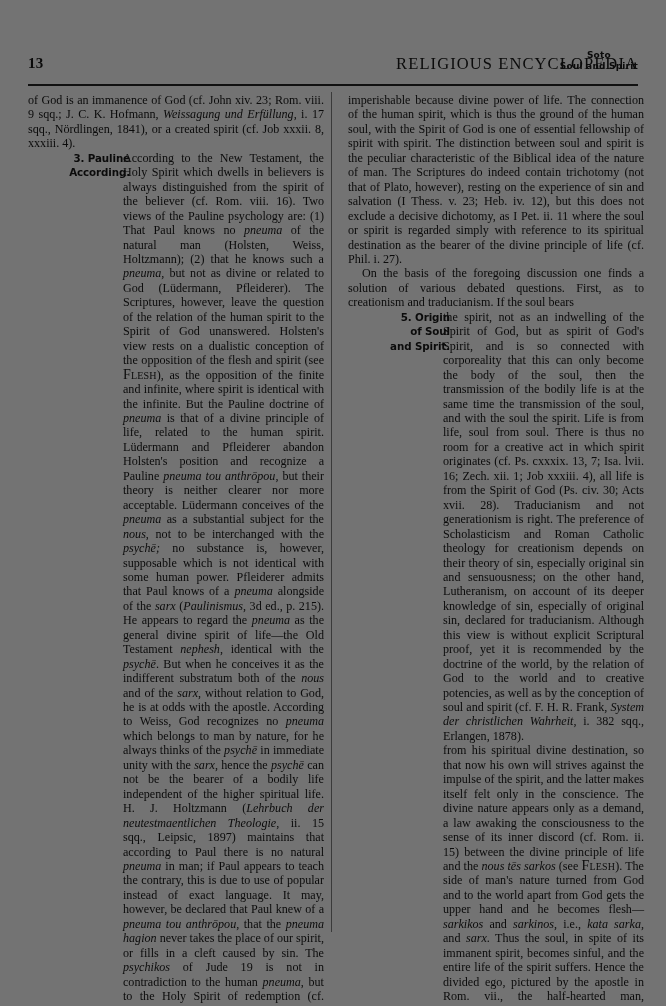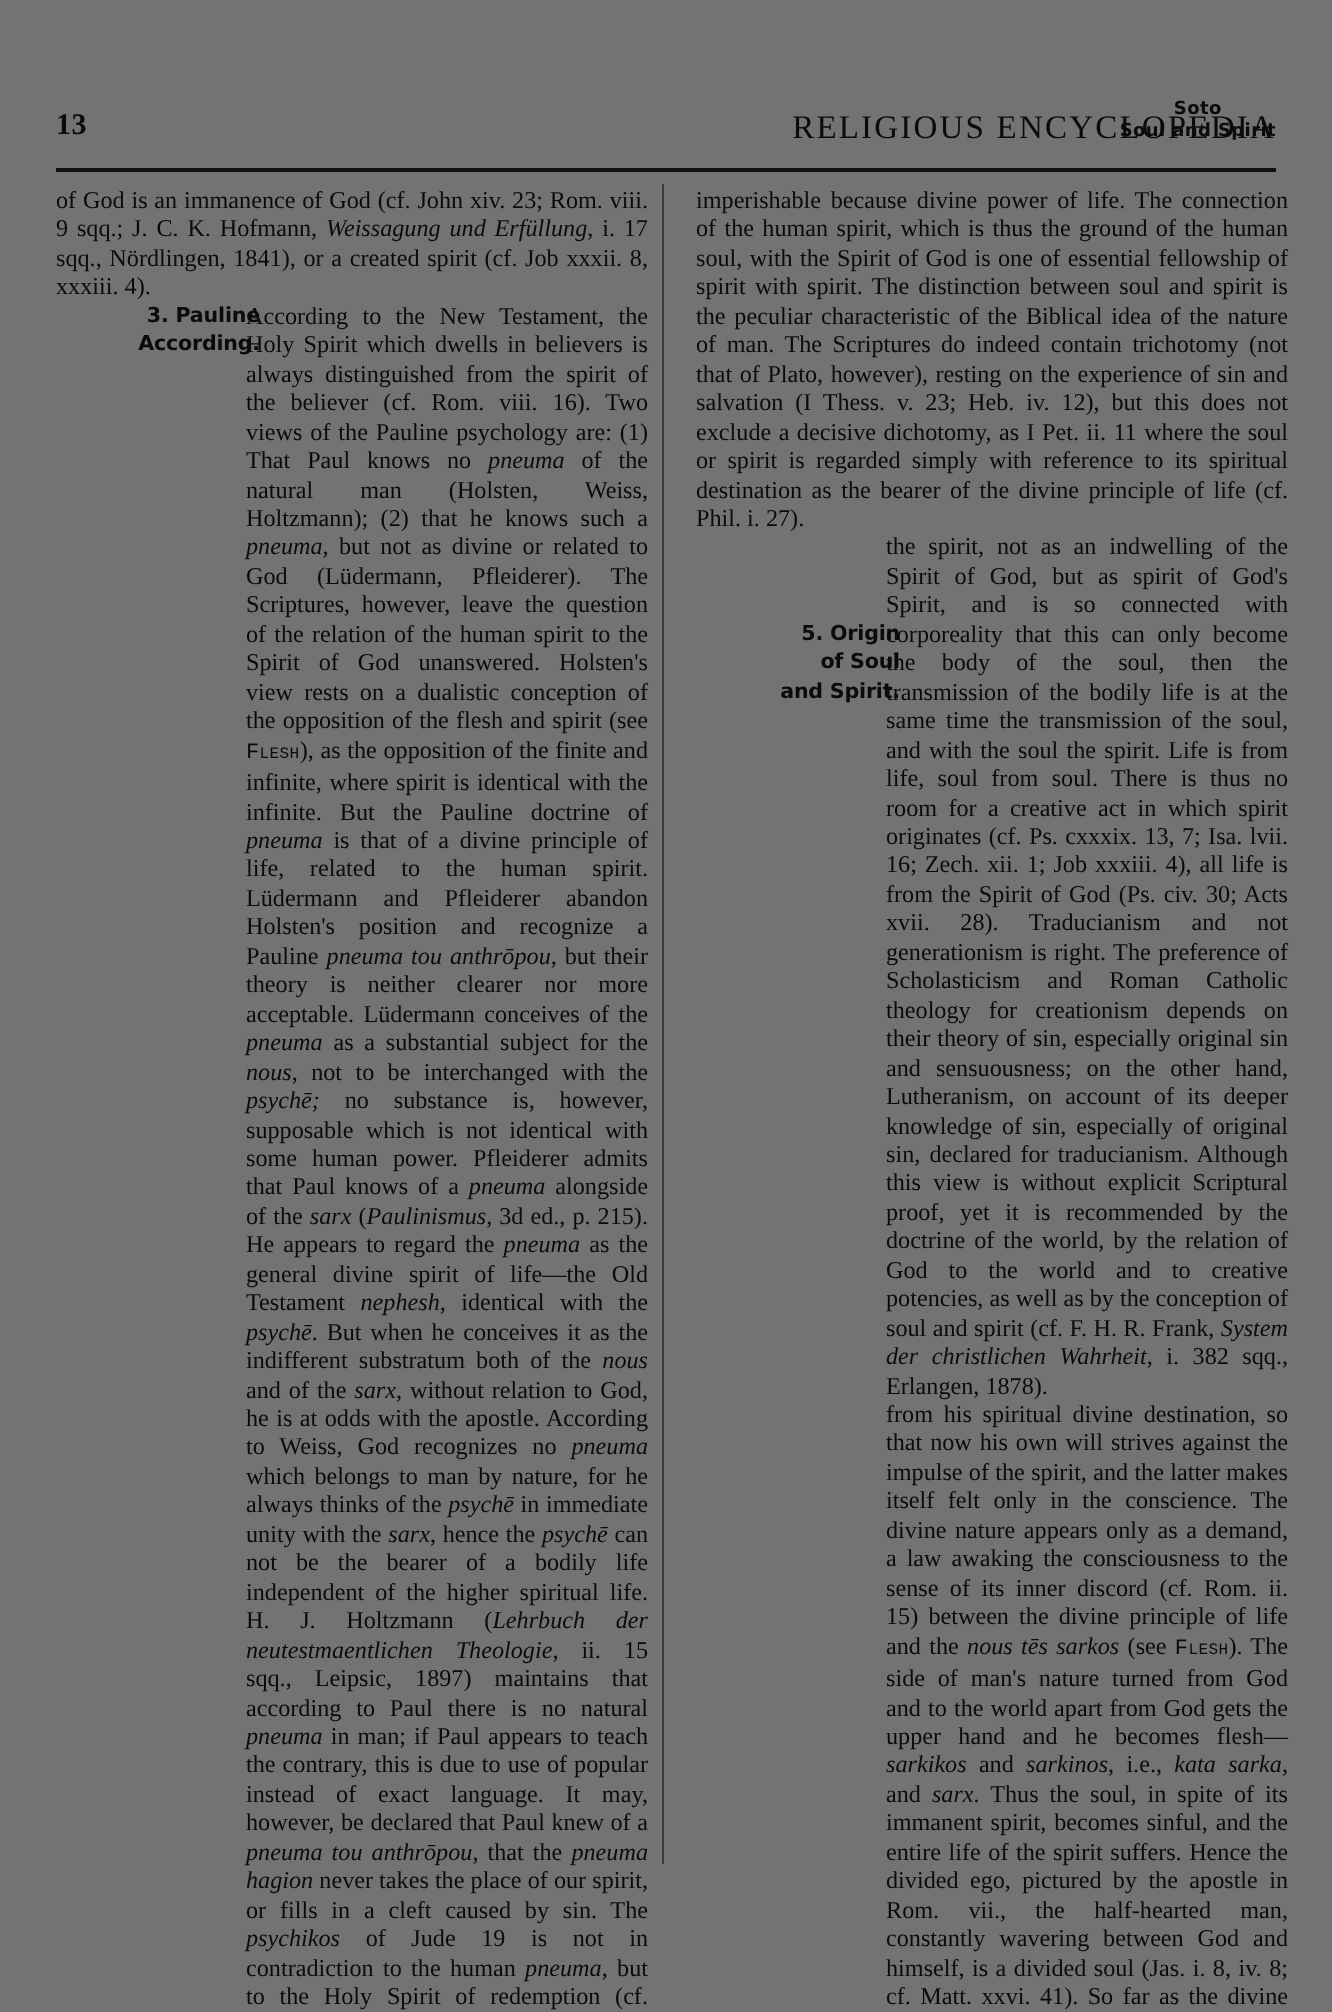--- a/index.html
+++ b/index.html
@@ -93,23 +93,22 @@
 
   p {
     margin: 0;
     text-indent: 1.15em;
   }
   p.noindent { text-indent: 0; }
 
   i, .it { font-style: italic; }
   .sc {
     font-variant: small-caps;
-    font-size: 11px;
+    font-size: 14px;
     letter-spacing: 0.2px;
-    font-family: Liberation Mono, monospace;
   }
 
   
   .sidehead-block {
     position: relative;
   }
   .sidehead {
     position: absolute;
     left: 16px;
     width: 86px;
@@ -154,20 +153,21 @@
       <p class="sidehead-body"><span>According to the New Testament, the Holy Spirit which dwells in believers is always distinguished from the spirit of the believer (cf. Rom. viii. 16). Two views of the Pauline psychology are: (1) That Paul knows no </span><i>pneuma</i><span> of the natural man (Holsten, Weiss, Holtzmann); (2) that he knows such a </span><i>pneuma</i><span>, but not as divine or related to God (Lüdermann, Pfleiderer). The Scriptures, however, leave the question of the relation of the human spirit to the Spirit of God unanswered. Holsten's view rests on a dualistic conception of the opposition of the flesh and spirit (see </span><span class="sc">Flesh</span><span>), as the opposition of the finite and infinite, where spirit is identical with the infinite. But the Pauline doctrine of </span><i>pneuma</i><span> is that of a divine principle of life, related to the human spirit. Lüdermann and Pfleiderer abandon Holsten's position and recognize a Pauline </span><i>pneuma tou anthrōpou</i><span>, but their theory is neither clearer nor more acceptable. Lüdermann conceives of the </span><i>pneuma</i><span> as a substantial subject for the </span><i>nous</i><span>, not to be interchanged with the </span><i>psychē;</i><span> no substance is, however, supposable which is not identical with some human power. Pfleiderer admits that Paul knows of a </span><i>pneuma</i><span> alongside of the </span><i>sarx</i><span> (</span><i>Paulinismus</i><span>, 3d ed., p. 215). He appears to regard the </span><i>pneuma</i><span> as the general divine spirit of life—the Old Testament </span><i>nephesh</i><span>, identical with the </span><i>psychē</i><span>. But when he conceives it as the indifferent substratum both of the </span><i>nous</i><span> and of the </span><i>sarx</i><span>, without relation to God, he is at odds with the apostle. According to Weiss, God recognizes no </span><i>pneuma</i><span> which belongs to man by nature, for he always thinks of the </span><i>psychē</i><span> in immediate unity with the </span><i>sarx</i><span>, hence the </span><i>psychē</i><span> can not be the bearer of a bodily life independent of the higher spiritual life. H. J. Holtzmann (</span><i>Lehrbuch der neutestmaentlichen Theologie</i><span>, ii. 15 sqq., Leipsic, 1897) maintains that according to Paul there is no natural </span><i>pneuma</i><span> in man; if Paul appears to teach the contrary, this is due to use of popular instead of exact language. It may, however, be declared that Paul knew of a </span><i>pneuma tou anthrōpou</i><span>, that the </span><i>pneuma hagion</i><span> never takes the place of our spirit, or fills in a cleft caused by sin. The </span><i>psychikos</i><span> of Jude 19 is not in contradiction to the human </span><i>pneuma</i><span>, but to the Holy Spirit of redemption (cf. Rom. viii. 9, 11, 14, 16; I Cor. ii. 3–4). Regeneration, due to the “ outpouring of the Spirit ” (Isa. xliv. 3–4; Joel ii. 28–29; John iii. 5–6; Titus iii. 6), is the self-appropriation of God's grace through the Holy Spirit in relation to our spirits. Moreover, the Spirit assures our spirit that we are children of God.</span></p>
     </div>
 
   </div>
 
   <div class="col col-right">
 
     <p class="noindent">imperishable because divine power of life. The connection of the human spirit, which is thus the ground of the human soul, with the Spirit of God is one of essential fellowship of spirit with spirit. The distinction between soul and spirit is the peculiar characteristic of the Biblical idea of the nature of man. The Scriptures do indeed contain trichotomy (not that of Plato, however), resting on the experience of sin and salvation (I Thess. v. 23; Heb. iv. 12), but this does not exclude a decisive dichotomy, as I Pet. ii. 11 where the soul or spirit is regarded simply with reference to its spiritual destination as the bearer of the divine principle of life (cf. Phil. i. 27).</p>
 
     <div class="sidehead-block">
+      <p>On the basis of the foregoing discussion one finds a solution of various debated questions. First, as to creationism and traducianism. If the soul bears</p>
       <div class="sidehead" style="top:43.35px">
         <div>5. Origin</div>
         <div>of Soul</div>
         <div>and Spirit.</div>
       </div>
       <p class="sidehead-body"><span>the spirit, not as an indwelling of the Spirit of God, but as spirit of God's Spirit, and is so connected with corporeality that this can only become the body of the soul, then the transmission of the bodily life is at the same time the transmission of the soul, and with the soul the spirit. Life is from life, soul from soul. There is thus no room for a creative act in which spirit originates (cf. Ps. cxxxix. 13, 7; Isa. lvii. 16; Zech. xii. 1; Job xxxiii. 4), all life is from the Spirit of God (Ps. civ. 30; Acts xvii. 28). Traducianism and not generationism is right. The preference of Scholasticism and Roman Catholic theology for creationism depends on their theory of sin, especially original sin and sensuousness; on the other hand, Lutheranism, on account of its deeper knowledge of sin, especially of original sin, declared for traducianism. Although this view is without explicit Scriptural proof, yet it is recommended by the doctrine of the world, by the relation of God to the world and to creative potencies, as well as by the conception of soul and spirit (cf. F. H. R. Frank, </span><i>System der christlichen Wahrheit</i><span>, i. 382 sqq., Erlangen, 1878).</span></p>
     </div>
 
     <div class="sidehead-block">
       <p class="sidehead-body"><span>from his spiritual divine destination, so that now his own will strives against the impulse of the spirit, and the latter makes itself felt only in the conscience. The divine nature appears only as a demand, a law awaking the consciousness to the sense of its inner discord (cf. Rom. ii. 15) between the divine principle of life and the </span><i>nous tēs sarkos</i><span> (see </span><span class="sc">Flesh</span><span>). The side of man's nature turned from God and to the world apart from God gets the upper hand and he becomes flesh—</span><i>sarkikos</i><span> and </span><i>sarkinos</i><span>, i.e., </span><i>kata sarka</i><span>, and </span><i>sarx</i><span>. Thus the soul, in spite of its immanent spirit, becomes sinful, and the entire life of the spirit suffers. Hence the divided ego, pictured by the apostle in Rom. vii., the half-hearted man, constantly wavering between God and himself, is a divided soul (Jas. i. 8, iv. 8; cf. Matt. xxvi. 41). So far as the divine principle of life is not renewed by the Holy Spirit, the sinner is </span></p>

